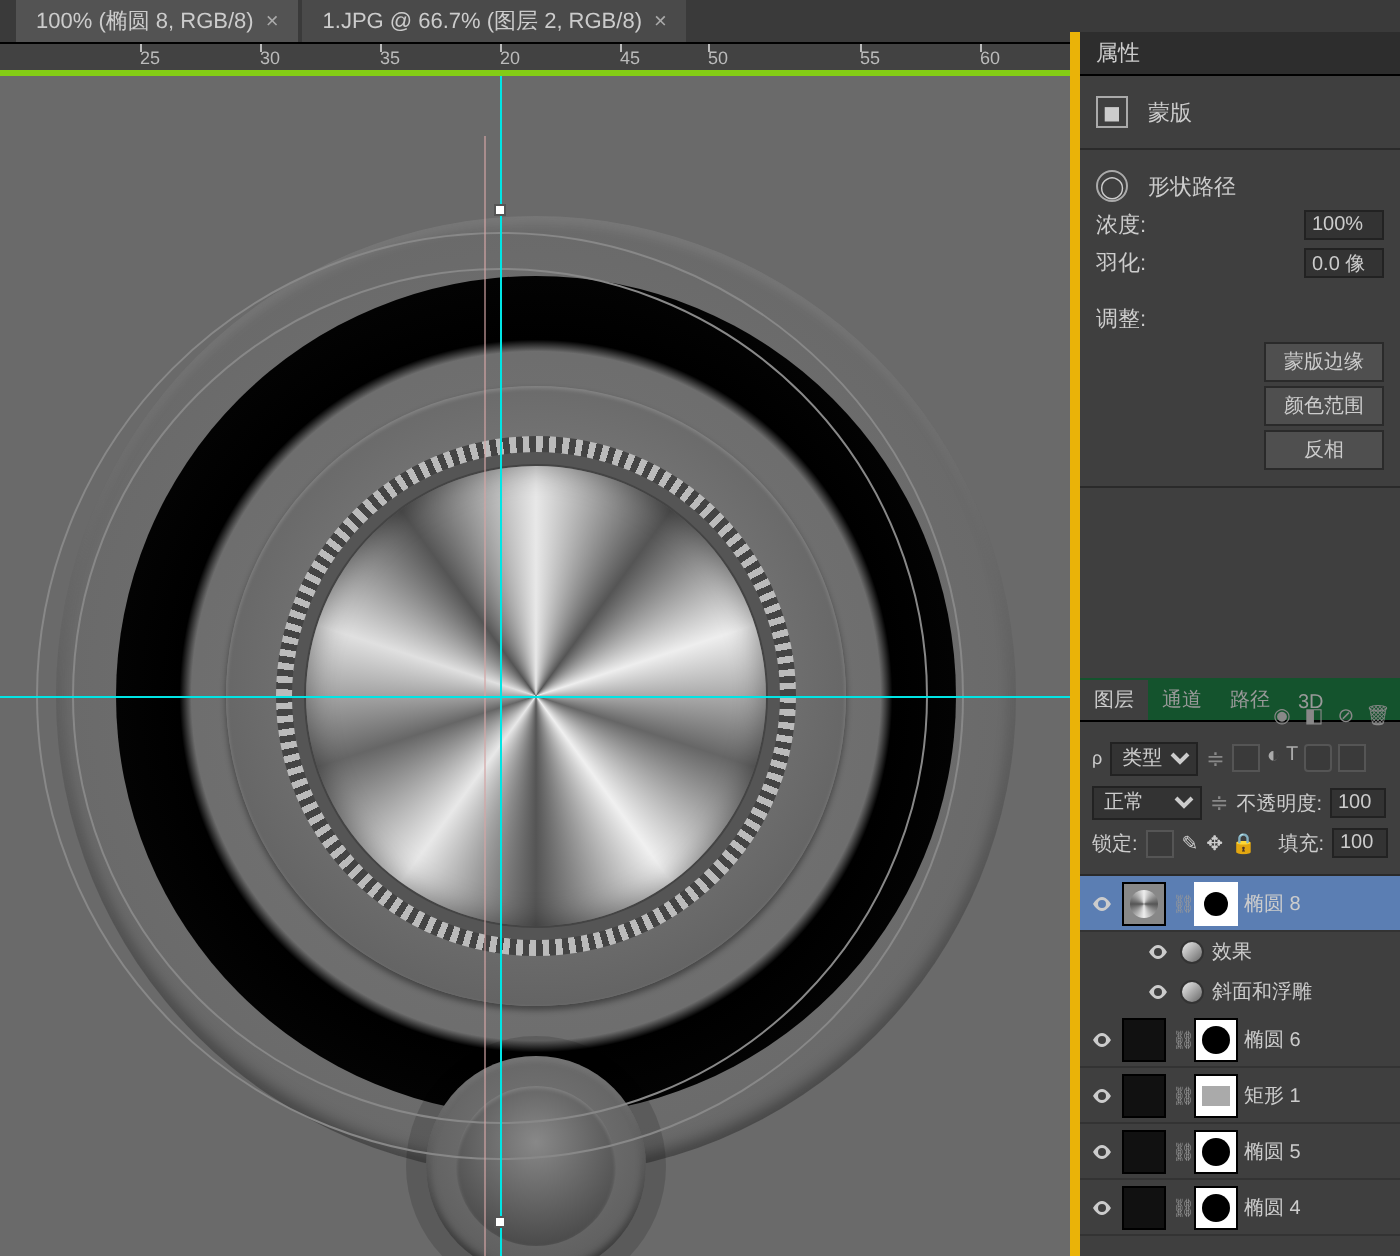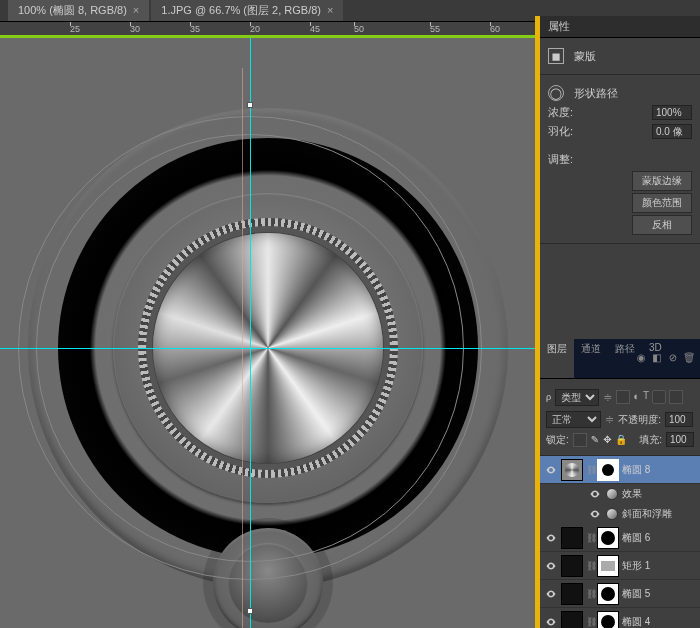--- a/index.html
+++ b/index.html
@@ -28,40 +28,40 @@
 .guide-v2{position:absolute;top:30px;bottom:0;left:242px;width:1px;background:#d4a5a5;opacity:0.6;z-index:9}
 .handle{position:absolute;width:6px;height:6px;background:#fff;border:1px solid #555;z-index:11;transform:translate(-50%,-50%)}
 .bound-path{position:absolute;border:1px solid #888;z-index:8;pointer-events:none}
 .right-panel{position:absolute;top:16px;right:0;width:165px;height:628px;background:#3f3f3f;border-left:5px solid #eab308}
 .panel-head{height:22px;background:#2d2d2d;display:flex;align-items:center;padding:0 8px;border-bottom:1px solid #000}
 .panel-sec{padding:6px 8px;border-bottom:1px solid #2a2a2a}
 .panel-row{display:flex;align-items:center;margin:4px 0;gap:4px}
 .panel-row input[type=text]{width:40px;background:#333;border:1px solid #222;color:#ccc;padding:1px 3px;font-size:10px;text-align:left}
 .panel-btn{background:#4f4f4f;border:1px solid #2a2a2a;padding:2px 6px;font-size:10px;color:#ccc;cursor:pointer;margin:2px 0;width:60px;text-align:center;margin-left:auto}
 .sq-icon{width:16px;height:16px;border:1px solid #aaa;display:inline-flex;align-items:center;justify-content:center;margin-right:6px}
-.panel-tabs{display:flex;background:#0f172a;border-bottom:1px solid #000;height:40px;}
+.panel-tabs{display:flex;background:#14532d;border-bottom:1px solid #000;height:22px;align-items:flex-end}
 .panel-tab{padding:3px 7px;font-size:10px;color:#999;cursor:pointer}
 .panel-tab.active{background:#3f3f3f;color:#ccc}
 .layer-controls{padding:4px 6px;border-bottom:1px solid #2a2a2a}
 .layer-controls select{background:#333;border:1px solid #222;color:#ccc;font-size:10px;padding:1px}
 .icon-row{display:flex;gap:3px;margin:3px 0}
 .tiny-icon{width:14px;height:14px;border:1px solid #555;background:#3a3a3a;cursor:pointer}
 .layer-list{overflow-y:auto;height:200px}
 .layer{display:flex;align-items:center;padding:2px 2px 2px 4px;border-bottom:1px solid #333;height:28px;cursor:pointer;gap:3px}
 .layer.selected{background:#5b7eb3}
 .eye{width:14px;height:14px;display:flex;align-items:center;justify-content:center}
 .eye svg{width:12px;height:12px}
 .thumb{width:22px;height:22px;background:#888;border:1px solid #000;flex-shrink:0;position:relative}
 .thumb.mask{background:#fff}
 .thumb.mask::after{content:"";position:absolute;inset:3px;border-radius:50%;background:#000}
 .thumb.circle::after{content:"";position:absolute;inset:3px;border-radius:50%;background:#ccc}
 .thumb.metal::after{content:"";position:absolute;inset:3px;border-radius:50%;background:conic-gradient(#eee,#555,#eee,#555,#eee)}
 .thumb.rect::after{content:"";position:absolute;inset:5px 3px;background:#aaa}
 .lname{font-size:10px;white-space:nowrap}
-.sublayer{display:flex;align-items:center;padding-left:48px;height:20px;gap:4px}
+.sublayer{display:flex;align-items:center;padding-left:32px;height:20px;gap:4px}
 .sublayer .lname{font-size:10px}
 .fxicon{width:12px;height:12px;border-radius:50%;background:linear-gradient(135deg,#eee 0%,#666 100%);border:1px solid #333}
 .chain-icon{width:8px;text-align:center;font-size:9px;color:#999}
 .mini-icons{position:absolute;right:4px;top:336px;display:flex;gap:2px}
 .mini-icons span{width:14px;height:14px;display:inline-block;color:#888;font-size:10px;text-align:center}
 </style>
 </head>
 <body>
 
 <div class="tabs">

